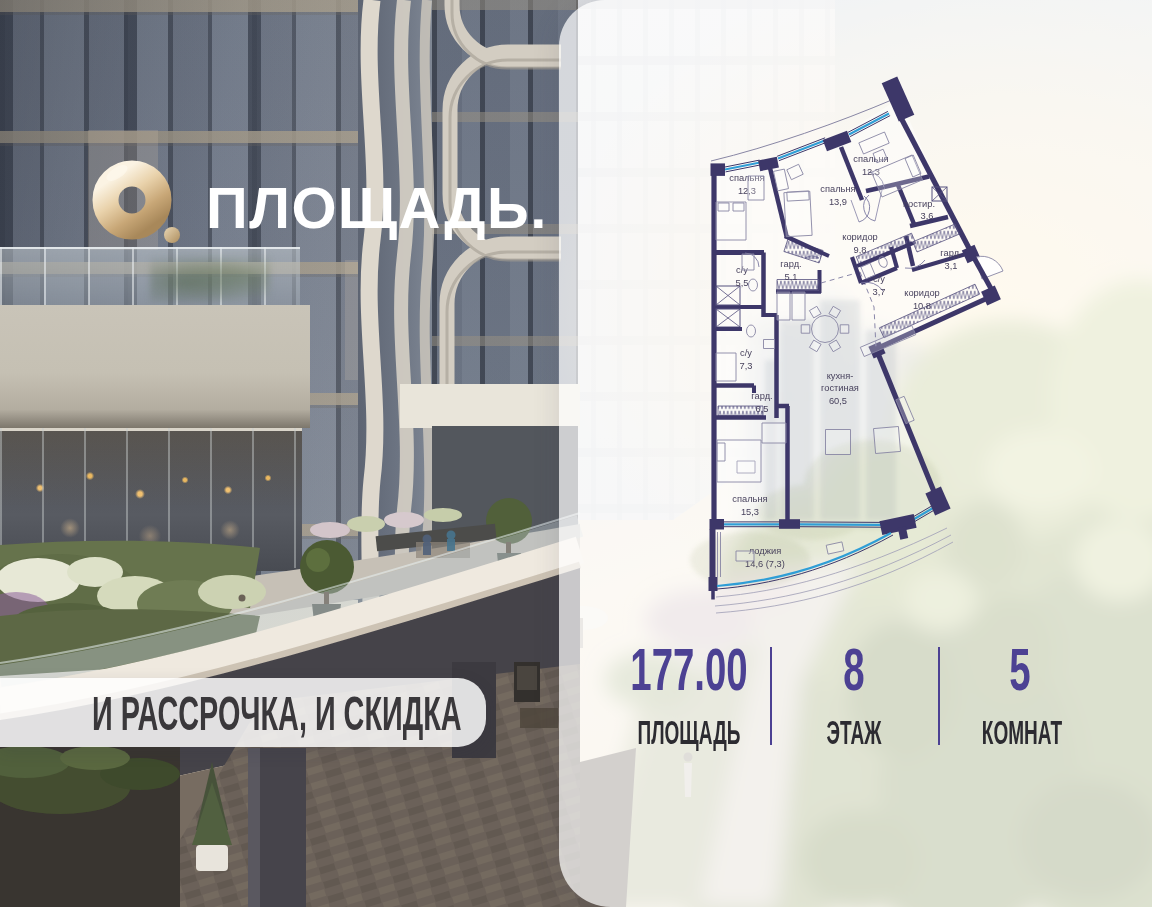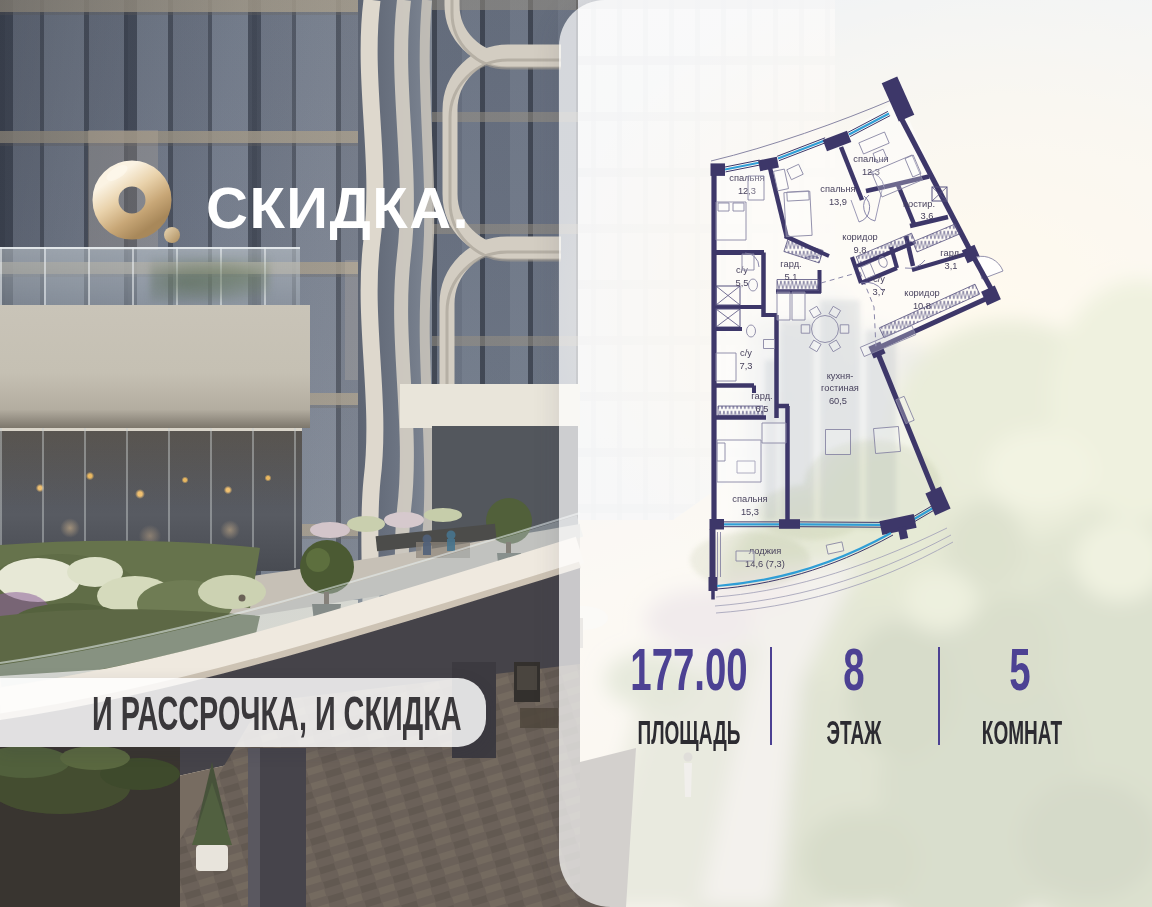--- a/index.html
+++ b/index.html
@@ -520,21 +520,21 @@
 <linearGradient id="gold2" x1="0" y1="0" x2="1" y2="1">
  <stop offset="0" stop-color="#e8d6b4"></stop>
         <stop offset="1" stop-color="#ad8d5d"></stop>
 </linearGradient>
 </defs>
 <circle cx="48" cy="48" r="26.5" fill="none" stroke="url(#gold)" stroke-width="26"></circle>
 <ellipse cx="33" cy="21" rx="12" ry="5.5" fill="rgba(255,252,242,0.5)" transform="rotate(-33 33 21)"></ellipse>
 <circle cx="88" cy="83" r="8" fill="url(#gold2)"></circle>
 </svg>
 
-<div class="abs" id="logotext" style="left:206px;top:174px;"><span style="font-size:58px;font-weight:bold;color:#ffffff;letter-spacing:1.5px;white-space:nowrap;">СКИДКА.</span></div>
+<div class="abs" id="logotext" style="left:206px;top:174px;"><span style="font-size:58px;font-weight:bold;color:#ffffff;letter-spacing:1.5px;white-space:nowrap;">ПЛОЩАДЬ.</span></div>
 
 <div class="abs" style="left:0;top:678px;width:486px;height:69px;background:rgba(255,255,255,0.84);border-radius:0 28px 28px 0;box-shadow:0 5px 16px rgba(50,50,60,0.15);"></div>
 
 <div class="abs" style="left:92px;top:686px;transform:scaleX(0.60);transform-origin:0 0;"><span style="font-size:48px;font-weight:bold;color:#3a383b;white-space:nowrap;">И РАССРОЧКА, И СКИДКА</span></div>
 
 <div class="abs" style="left:589px;top:635px;width:200px;text-align:center;transform:scaleX(0.64);transform-origin:center;"><span style="font-size:60px;font-weight:bold;color:#4c4193;">177.00</span></div>
 
 <div class="abs" style="left:589px;top:713px;width:200px;text-align:center;transform:scaleX(0.56);transform-origin:center;"><span style="font-size:34px;font-weight:bold;color:#2c2b31;">ПЛОЩАДЬ</span></div>
 
 <div class="abs" style="left:770px;top:647px;width:2px;height:98px;background:#4c4193;"></div>

